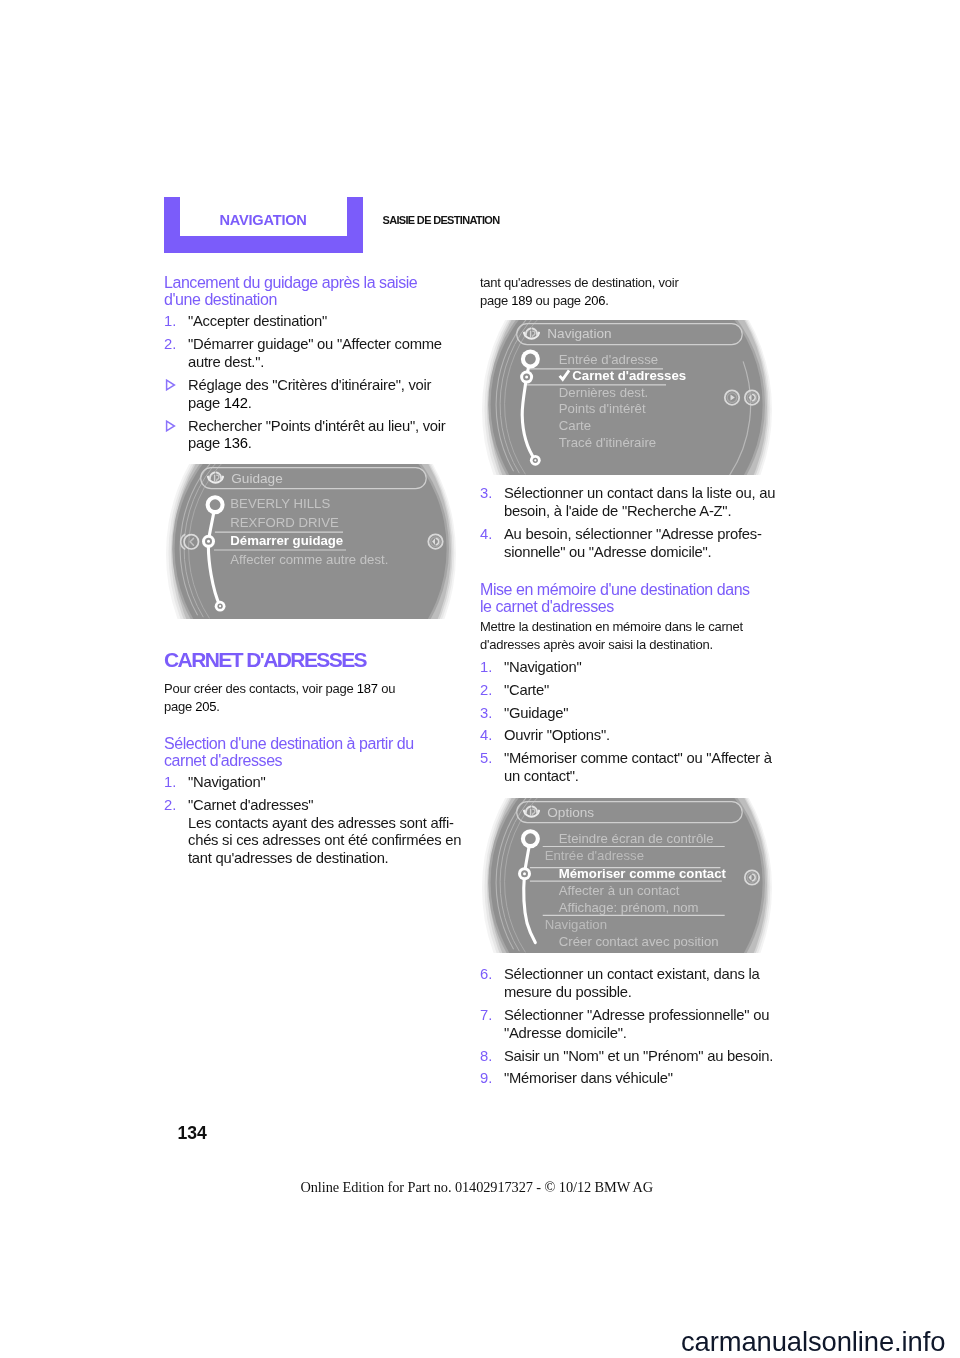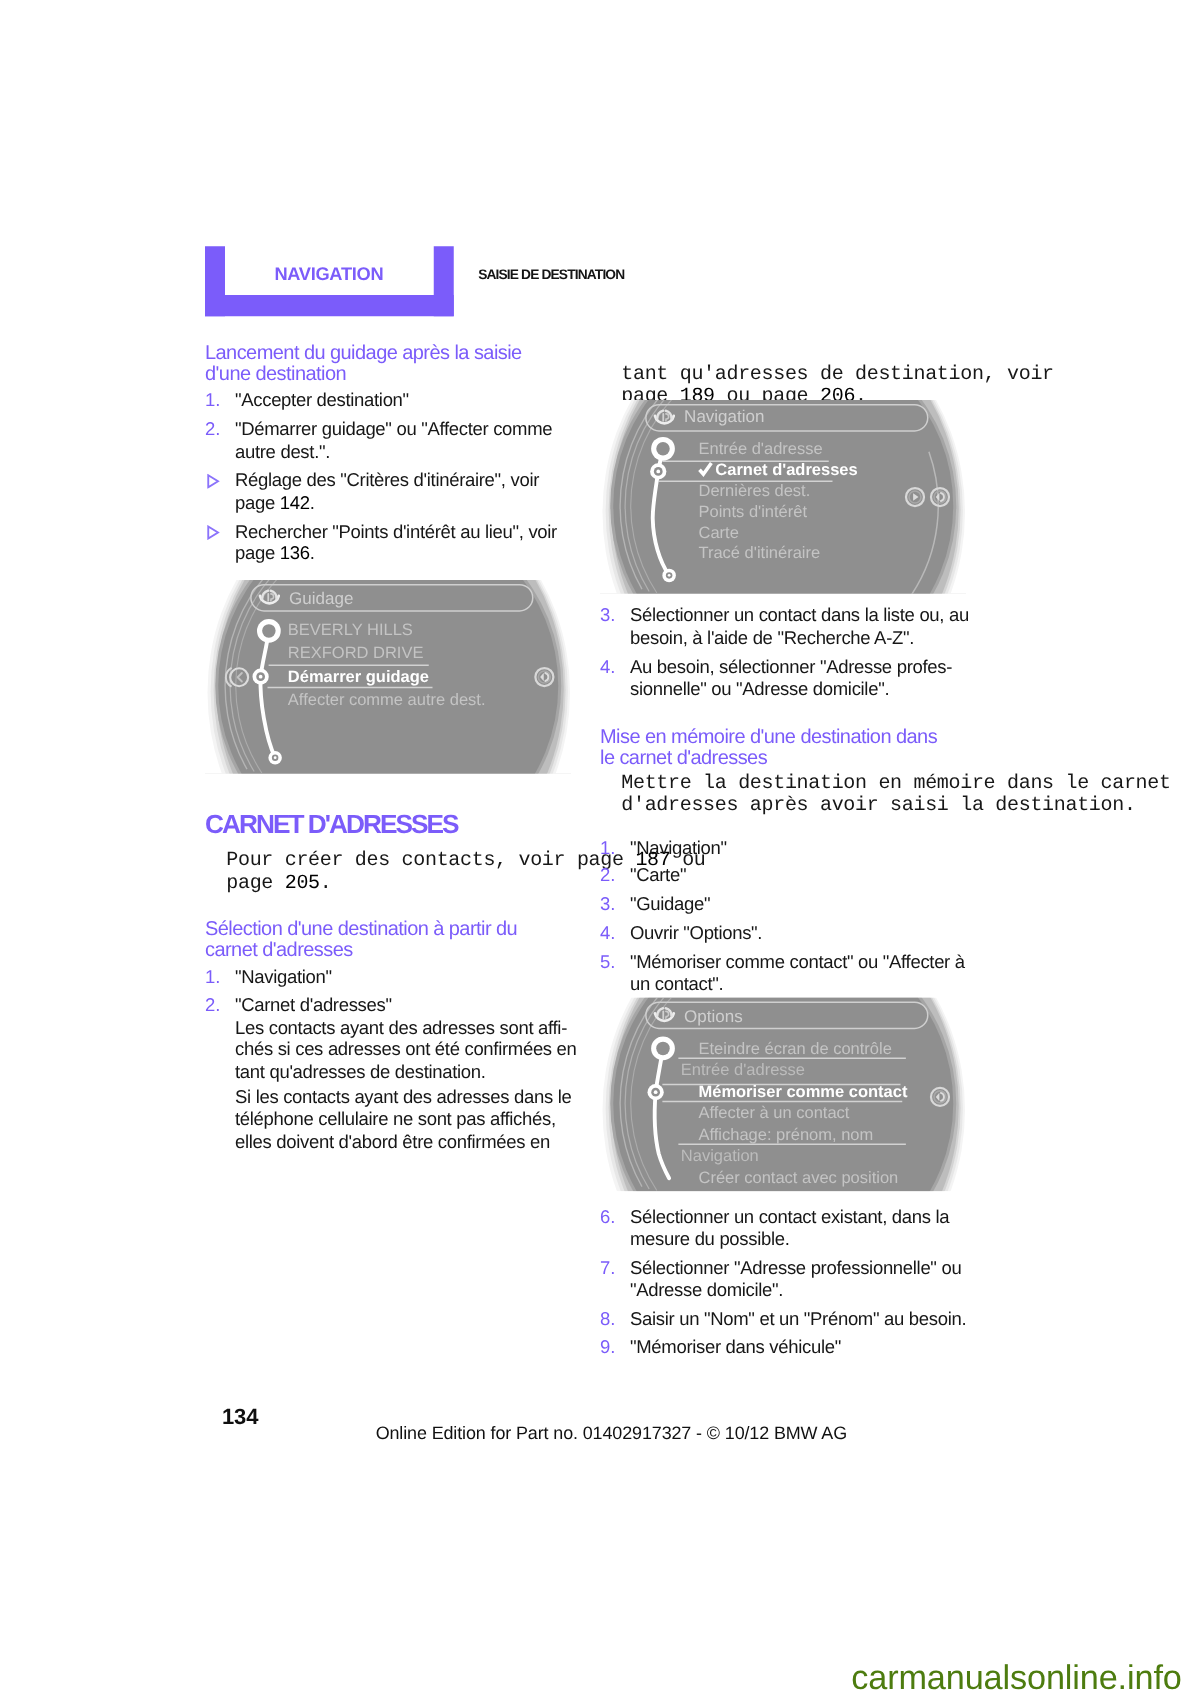--- a/index.html
+++ b/index.html
@@ -14,44 +14,44 @@
   .hdr-chapter{position:absolute;left:219.5px;top:213px;color:#7b5cfa;font-weight:bold;font-size:14.6px;letter-spacing:-0.23px;line-height:14px;}
   .hdr-section{position:absolute;left:382.5px;top:214px;color:#141414;font-weight:bold;font-size:11px;letter-spacing:-0.68px;}
 
   
   .col{position:absolute;top:274px;width:294px;}
   .col-l{left:164px;}
   .col-r{left:480px;}
 
   .h2{color:#7b5cfa;font-weight:normal;font-size:16px;letter-spacing:-0.45px;line-height:17px;margin:0;}
   .h1{color:#7b5cfa;font-weight:bold;font-size:21px;line-height:16px;margin:0;letter-spacing:-1.59px;}
-  p.body{color:#171717;font-size:16px;letter-spacing:-0.25px;line-height:17.8px;margin:17px;font-family:Liberation Mono, monospace;}
+  p.body{color:#171717;font-size:13px;letter-spacing:-0.25px;line-height:17.8px;margin:0;}
   .lnk{color:#000000;}
 
   ol.steps{list-style:none;margin:0;padding:0;}
   ol.steps li{position:relative;padding-left:24px;color:#171717;font-size:14.8px;letter-spacing:-0.25px;line-height:17.8px;margin-top:5.0px;}
   ol.steps li:first-child{margin-top:5.4px;}
   ol.steps li .n{position:absolute;left:0;top:0;color:#7b5cfa;font-size:14.8px;letter-spacing:0;}
   .subpara{margin-top:2.0px;}
   .nw{white-space:nowrap;}
   ul.bullets{list-style:none;margin:0;padding:0;}
   ul.bullets li{position:relative;padding-left:24px;color:#171717;font-size:14.8px;letter-spacing:-0.25px;line-height:17.8px;margin-top:5.1px;}
   ul.bullets li .tri{position:absolute;left:0.8px;top:2.5px;width:11px;height:12px;}
   ul.bullets li .tri svg{display:block}
 
   
   .fig{position:absolute;width:293px;height:155px;background:#fff;overflow:hidden;
        box-shadow:0 0 0 1px #e9e9e9 inset;}
   .fig svg{display:block;position:absolute;left:0;top:0;filter:blur(0.45px);}
 
   
   .pgnum{position:absolute;left:164.5px;top:1125px;font-weight:bold;font-size:17.6px;letter-spacing:0px;color:#0f0f0f;line-height:16px;margin-left:13px;}
-  .edition{position:absolute;left:300.5px;top:1140px;font-size:14.35px;letter-spacing:-0.09px;color:#111111;
-     font-family:Liberation Sans, sans-serif;line-height:15px;white-space:nowrap;}
-  .watermark{position:absolute;left:681px;top:1328.5px;font-size:27.4px;color:#4d7c0f;
+  .edition{position:absolute;left:300.5px;top:1180px;font-size:14.35px;letter-spacing:-0.09px;color:#111111;
+     font-family:Liberation Serif, serif;line-height:15px;white-space:nowrap;}
+  .watermark{position:absolute;left:681px;top:1328.5px;font-size:27.4px;color:#0f172a;
      font-family:"Liberation Sans",sans-serif;letter-spacing:-0.1px;line-height:26px;white-space:nowrap;}
 </style>
 </head>
 <body>
 
 <div class="page">
 
   <div class="hdr-bracket">
     <div class="left"></div>
     <div class="right"></div>
@@ -86,21 +86,20 @@
     </ul>
   </div>
 
   <div class="col col-l" style="top:652px">
     <div class="h1">CARNET D'ADRESSES</div>
     <p class="body" style="margin-top:12.2px"><span class="nw"><span>Pour créer des contacts, voir page </span><span class="lnk">187</span><span> ou</span></span><br><span class="nw"><span>page </span><span class="lnk">205</span><span>.</span></span></p>
     <div class="h2" style="margin-top:18.9px"><span class="nw">Sélection d'une destination à partir du</span><br><span class="nw">carnet d'adresses</span></div>
     <ol class="steps">
       <li><span class="n">1.</span><span class="nw">"Navigation"</span></li>
       <li><span class="n">2.</span><span><span class="nw">"Carnet d'adresses"</span><br><span class="nw">Les contacts ayant des adresses sont affi-</span><br><span class="nw">chés si ces adresses ont été confirmées en</span><br><span class="nw">tant qu'adresses de destination.</span></span>
-        <div class="subpara"><span class="nw">Si les contacts ayant des adresses dans le</span><br><span class="nw">téléphone cellulaire ne sont pas affichés,</span><br><span class="nw">elles doivent d'abord être confirmées en</span></div>
       </li>
     </ol>
   </div>
 
   <div class="col col-r">
     <p class="body"><span class="nw">tant qu'adresses de destination, voir</span><br><span class="nw"><span>page </span><span class="lnk">189</span><span> ou page </span><span class="lnk">206</span><span>.</span></span></p>
   </div>
 
   <div class="col col-r" style="top:480px">
     <ol class="steps">

